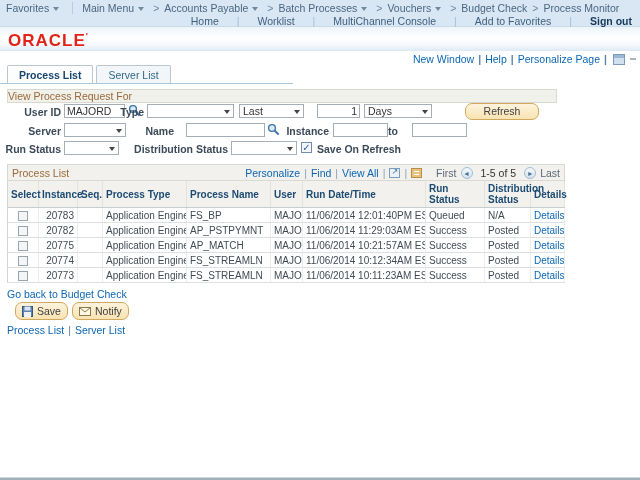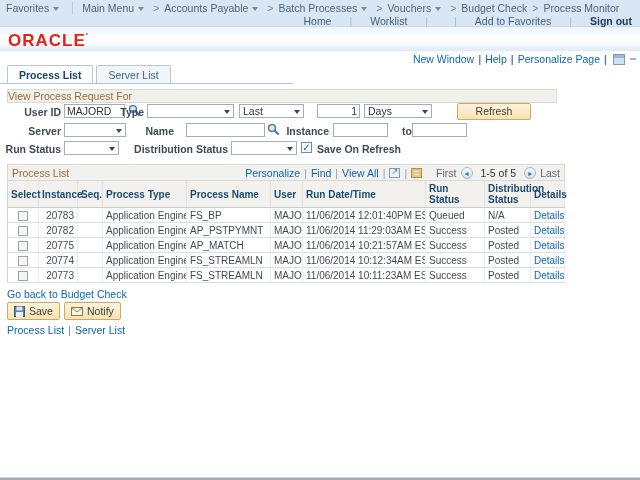--- a/index.html
+++ b/index.html
@@ -43,21 +43,21 @@
   .groupbox-bar { position:absolute; left:7px; top:89px; width:550px; height:14px; background:#f1f1ec; border:1px solid #d9d9d2; color:#9a6a39; line-height:12px; padding-left:0; font-size:10.5px; }
 
   
   .flabel { position:absolute; color:#3c4a58; font-weight:bold; font-size:10.5px; white-space:nowrap; }
   .flabel.r { text-align:right; }
   .tin { position:absolute; height:14px; border:1px solid #a5adb5; background:#fff; font-size:10.5px; padding:0 2px; font-family:"Liberation Sans",sans-serif; color:#333; }
   .tin.num { text-align:right; }
   .fsel { position:absolute; height:14px; border:1px solid #a5adb5; background:#fff; font-size:10.5px; color:#333; line-height:12px; padding:0 14px 0 3px; cursor:pointer; }
   .fsel::after { content:""; position:absolute; right:3px; top:5px; width:0; height:0; border-left:3.5px solid transparent; border-right:3.5px solid transparent; border-top:4px solid #444; }
   .lookup { position:absolute; width:13px; height:13px; cursor:pointer; }
-  .btn { background:linear-gradient(to bottom,#fdf3dd,#f8e3b1); border:1px solid #d2a85e; color:#3f3f3f; font-size:10.5px; text-align:center; cursor:pointer; border-radius:2px; font-family:"Liberation Sans",sans-serif; }
+  .btn { background:linear-gradient(to bottom,#fdf3dd,#f8e3b1); border:1px solid #d2a85e; color:#3f3f3f; font-size:10.5px; text-align:center; cursor:pointer; border-radius:7px; font-family:"Liberation Sans",sans-serif;margin-left:8px; }
   .refresh-btn { position:absolute; left:457px; top:103px; width:74px; height:17px; line-height:15px; }
   .chk { position:absolute; width:11px; height:11px; border:1px solid #6c8dad; background:#f4f8fc; text-align:center; line-height:10px; font-size:10px; color:#2d62a0; font-weight:bold; cursor:pointer; }
 
   
   .grid { position:absolute; left:7px; top:164px; width:558px; }
   .grid-navbar { height:17px; background:#f2f1ed; border:1px solid #d9d9d4; display:flex; align-items:center; justify-content:space-between; padding:0 4px; }
   .grid-title { color:#9a6a39; font-size:10.5px; }
   .grid-tools { display:flex; align-items:center; font-size:10.5px; color:#0d66b3; }
   .grid-tools .sep { color:#8aa4bb; margin:0 4px; }
   .tool-link { cursor:pointer; }
@@ -126,20 +126,21 @@
       <span class="crumb-sep">&gt;</span>
       <span class="crumb-unit">
         <span>Process Monitor</span>
       </span>
     </div>
     <div class="utilbar">
       <span class="util-link">Home</span>
       <span class="sep">|</span>
       <span class="util-link">Worklist</span>
       <span class="sep">|</span>
+      <span class="util-link">MultiChannel Console</span>
       <span class="sep">|</span>
       <span class="util-link">Add to Favorites</span>
       <span class="sep">|</span>
       <span class="util-link signout">Sign out</span>
     </div>
   </div>
 
   <div class="logoband">
     <span class="oracle-logo">ORACLE</span>
   </div>
@@ -178,21 +179,21 @@
   <span class="flabel r" style="left:0; top:125px; width:61px;">Server</span>
   <div class="fsel" style="left:64px; top:123px; width:62px;"><span></span></div>
   <span class="flabel r" style="left:137px; top:125px; width:37px;">Name</span>
   <input class="tin" style="left: 186px; top: 123px; width: 79px;" value="">
   <svg class="lookup" style="left:267px; top:123px;" viewBox="0 0 13 13">
     <circle cx="5" cy="5" r="3.4" fill="#dceaf6" stroke="#3a75ad" stroke-width="1.4"></circle>
     <line x1="7.8" y1="7.8" x2="11.6" y2="11.6" stroke="#3a75ad" stroke-width="2"></line>
   </svg>
   <span class="flabel r" style="left:281px; top:125px; width:48px;">Instance</span>
   <input class="tin" style="left: 333px; top: 123px; width: 55px;" value="">
-  <span class="flabel" style="left:402px; top:125px;">to</span>
+  <span class="flabel" style="left:388px; top:125px;">to</span>
   <input class="tin" style="left: 412px; top: 123px; width: 55px;">
 
   <span class="flabel r" style="left:0; top:143px; width:61px;">Run Status</span>
   <div class="fsel" style="left:64px; top:141px; width:55px;"><span></span></div>
   <span class="flabel r" style="left:128px; top:143px; width:100px;">Distribution Status</span>
   <div class="fsel" style="left:231px; top:141px; width:66px;"><span></span></div>
   <span class="chk" style="left:301px; top:142px;"><span>✓</span></span>
   <span class="flabel" style="left:317px; top:143px;">Save On Refresh</span>
 
   <div class="grid">

